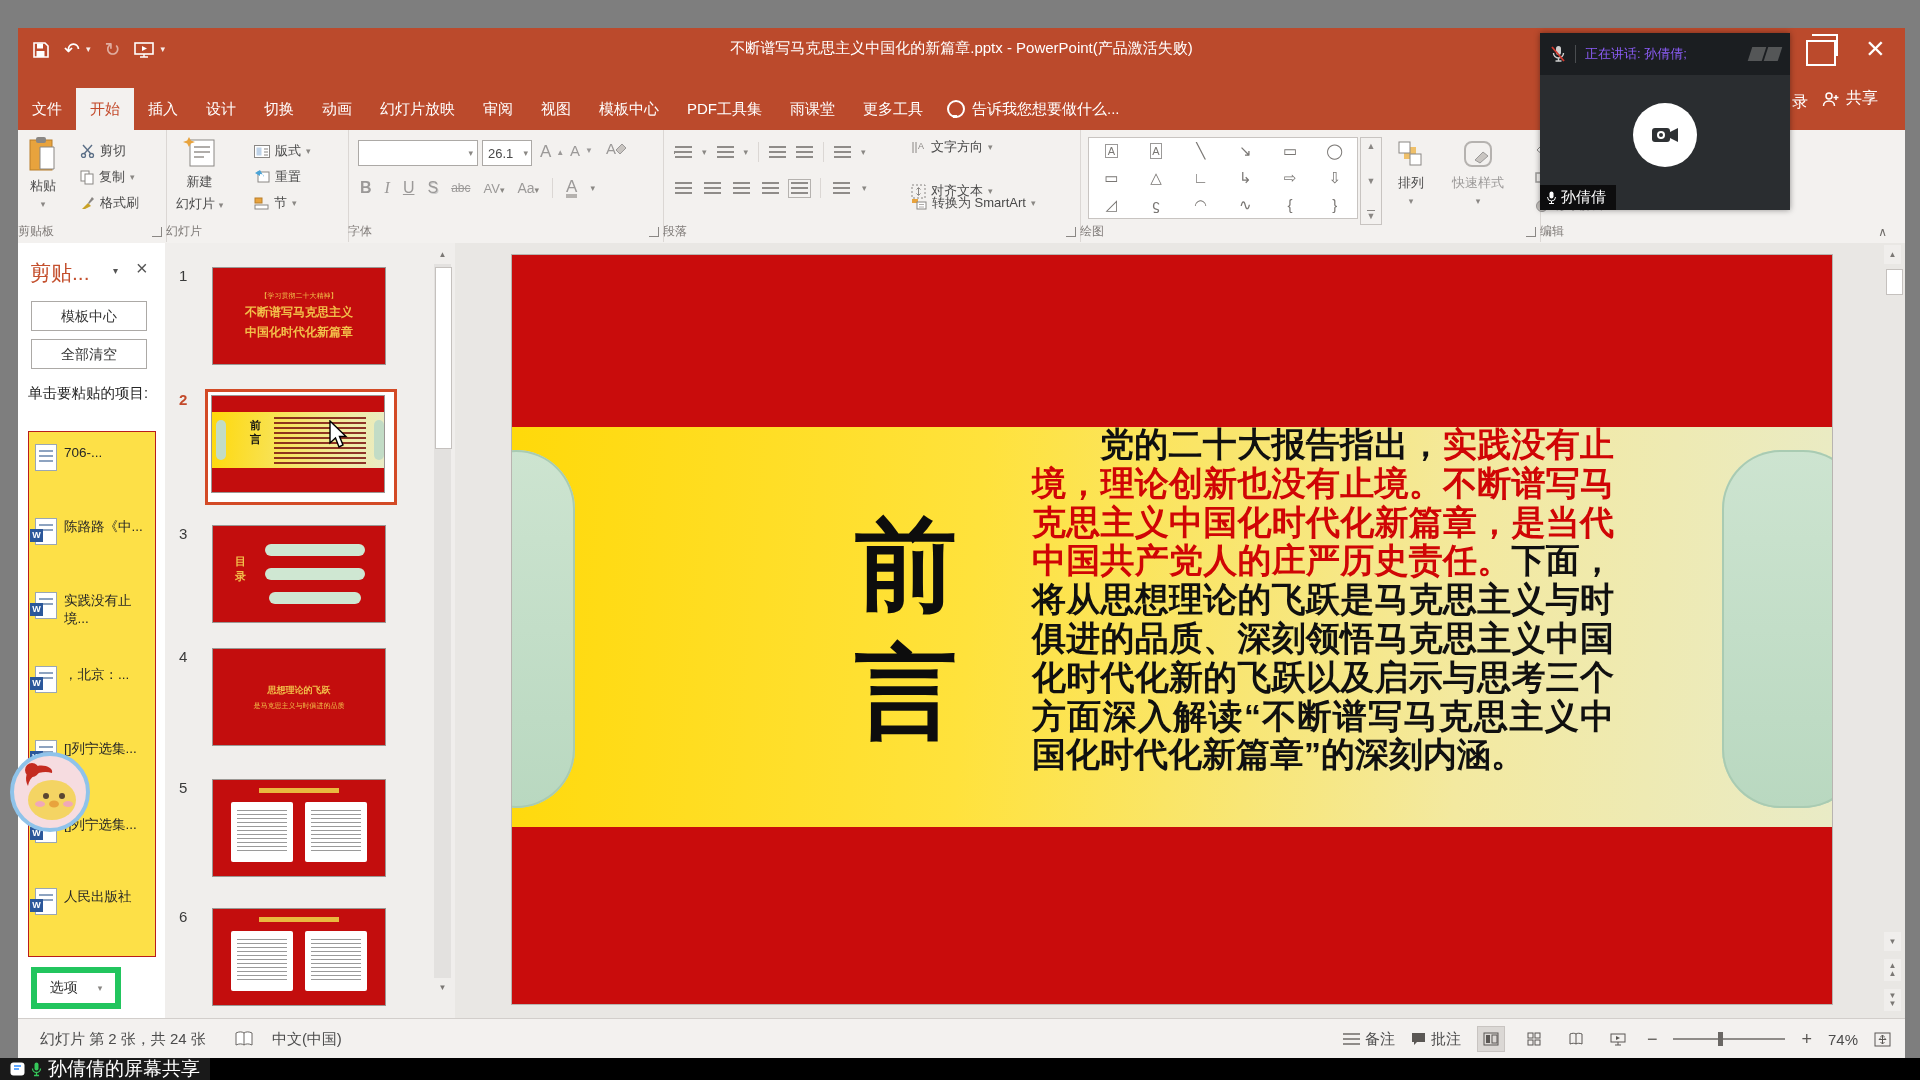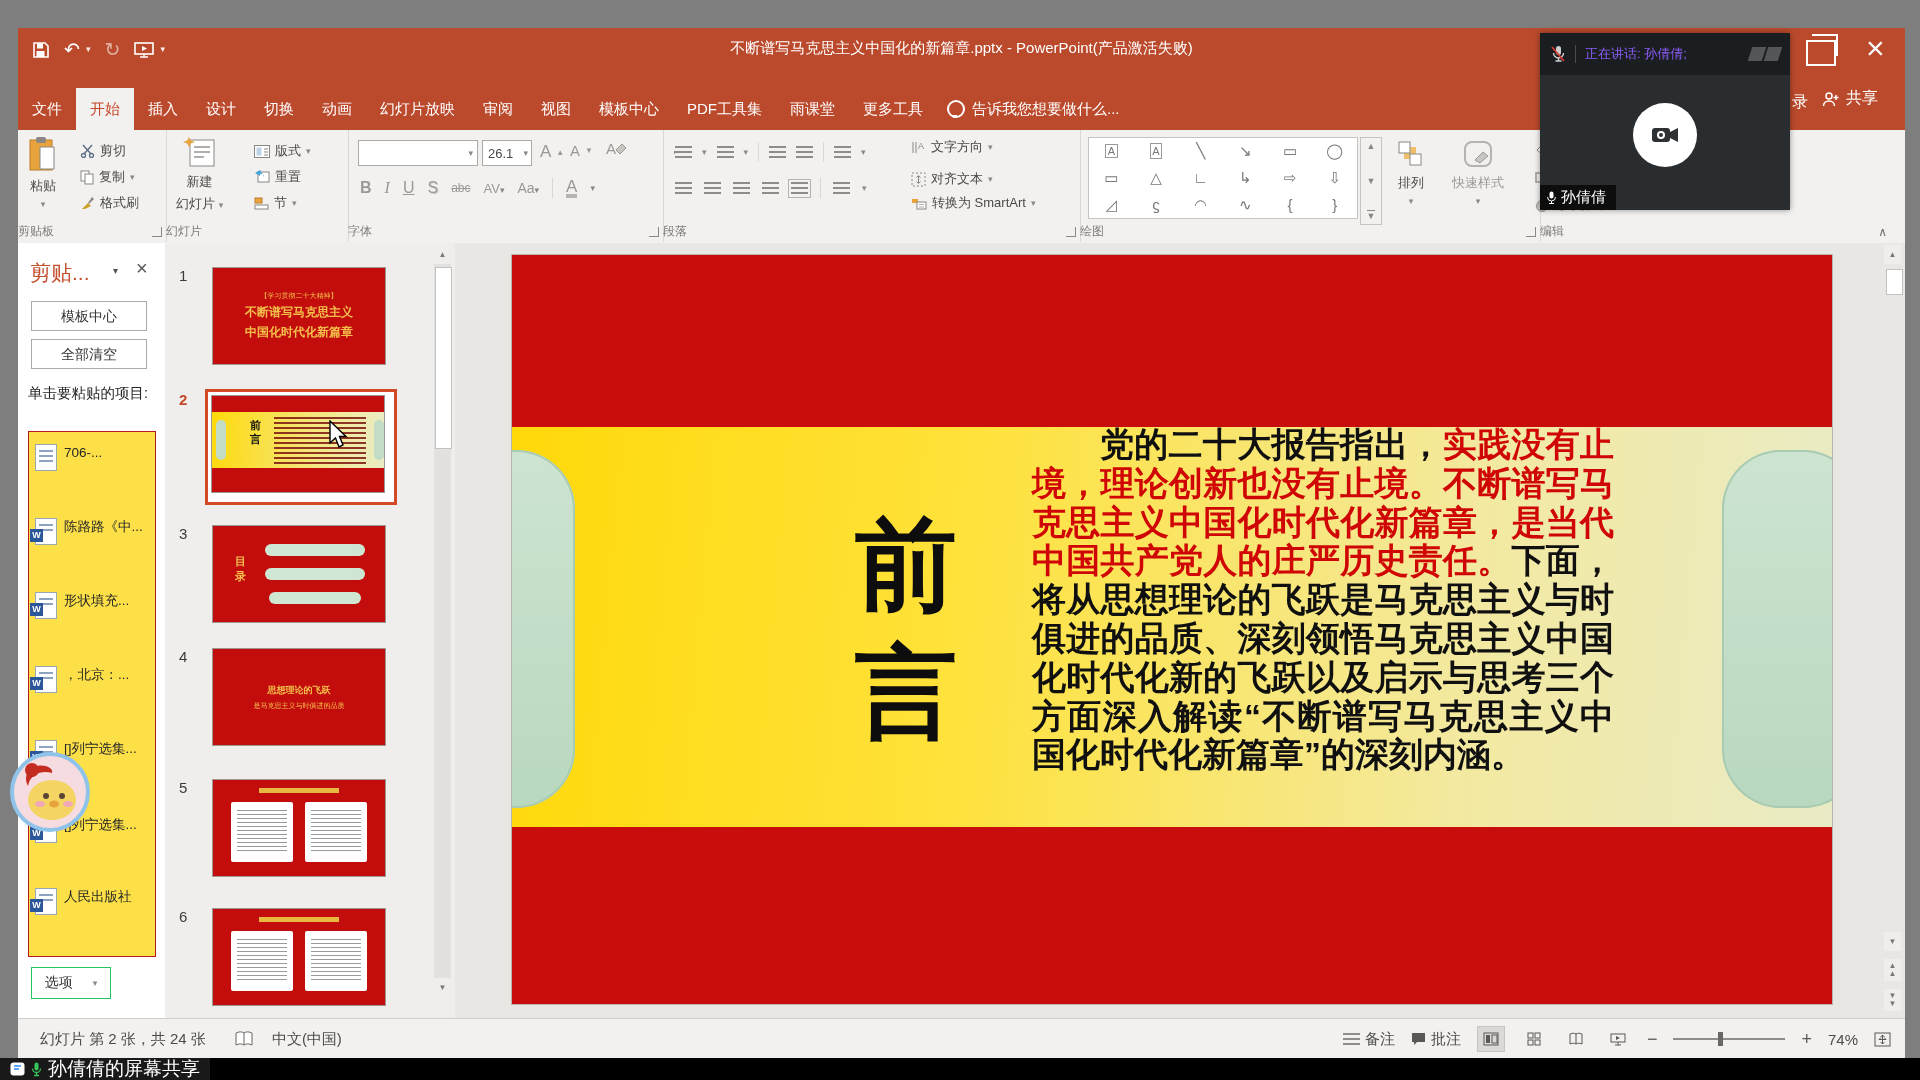--- a/index.html
+++ b/index.html
@@ -41,21 +41,21 @@
   #clip{left:0;top:215px;width:147px;height:775px;background:#fff;border-right:1px solid #C6C2BF;}
   .clip-title{left:12px;top:16px;font-size:21px;color:#C4502E;}
   .clip-btn{position:absolute;left:13px;width:114px;height:28px;background:#fff;border:1px solid #ACA9A6;font-size:14px;color:#333;text-align:center;line-height:28px;}
   .clip-hint{left:10px;top:140px;width:130px;font-size:14.5px;color:#262626;line-height:20px;}
   .greenpanel{left:10px;top:188px;width:126px;height:524px;background:#fde047;border:1px solid #b91c1c;}
   .clipitem{position:absolute;left:6px;display:flex;gap:7px;width:112px;}
   .clipitem .txt{font-size:13.5px;color:#262626;line-height:18px;}
   .page-ic{width:20px;height:25px;background:#fff;border:1px solid #9aa7b5;position:relative;flex:none;}
   .page-ic i{position:absolute;left:3px;right:3px;height:1.5px;background:#8da3c0;}
   .word-badge{position:absolute;left:-6px;bottom:2px;width:13px;height:13px;background:#2B579A;color:#fff;font-size:9px;line-height:13px;text-align:center;font-weight:bold;}
-  .optbtn{left:13px;top:724px;width:78px;height:30px;border:1px solid #22c55e;background:#fff;font-size:14px;color:#333;display:flex;align-items:center;justify-content:center;gap:20px;}
+  .optbtn{left:13px;top:724px;width:78px;height:30px;border:6px solid #22c55e;background:#fff;font-size:14px;color:#333;display:flex;align-items:center;justify-content:center;gap:20px;}
   
   #thumbs{left:147px;top:215px;width:290px;height:775px;background:#F0EEEC;border-right:1px solid #C9C5C2;}
   .tnum{position:absolute;left:14px;font-size:15px;color:#3a3a3a;}
   .thumb{position:absolute;left:47px;width:172px;height:96px;background:#C30D0D;border:1px solid #9b9794;overflow:hidden;}
   .thumb-sel-wrap{position:absolute;left:40px;width:186px;height:110px;border:3px solid #D34A26;background:#fff;}
   .thumb-sel-wrap .thumb{left:3px;top:3px;}
   .goldline{color:#F2C04A;text-align:center;}
   .tscroll{position:absolute;right:4px;top:2px;width:17px;height:752px;background:#E3E1DF;}
   .sbtn{width:17px;height:19px;background:#F0EEEC;color:#7a7774;font-size:8px;text-align:center;line-height:19px;}
   .sthumb{position:absolute;left:1px;width:15px;background:#fff;border:1px solid #c5c1be;}
@@ -273,21 +273,21 @@
           <span class="dd">▾</span>
       </div>
       <div class="rowbtn" style="left:248px;top:8px;">
         <svg width="15" height="15" viewBox="0 0 15 15">
             <path d="M2 2v11M5 2v11" stroke="#8a8784"></path>
             <text x="7" y="9" font-size="9" fill="#8a8784" font-family="Liberation Sans">A</text>
           </svg>
         <span class="rtxt">文字方向</span>
           <span class="dd">▾</span>
       </div>
-      <div class="rowbtn" style="left:248px;top:40px;">
+      <div class="rowbtn" style="left:248px;top:52px;">
         <svg width="15" height="15" viewBox="0 0 15 15">
             <rect x="1" y="1" width="13" height="13" fill="none" stroke="#8a8784" stroke-dasharray="2 2"></rect>
             <path d="M7.5 4v7M5.5 5.5l2-2 2 2M5.5 9.5l2 2 2-2" stroke="#8a8784" fill="none"></path>
           </svg>
         <span class="rtxt">对齐文本</span>
           <span class="dd">▾</span>
       </div>
       <div class="rowbtn" style="left:248px;top:64px;">
         <svg width="16" height="14" viewBox="0 0 16 14">
             <path d="M1 3h6v4H1z" fill="#E8A33D"></path>
@@ -404,21 +404,21 @@
             <span class="word-badge">W</span>
           </span>
         <span class="txt">陈路路《中...</span>
       </div>
       <div class="clipitem" style="top:160px;">
         <span class="page-ic">
             <i style="top:5px;"></i>
             <i style="top:10px;"></i>
             <span class="word-badge">W</span>
           </span>
-        <span class="txt">形状填充...</span>
+        <span class="txt">实践没有止境...</span>
       </div>
       <div class="clipitem" style="top:234px;">
         <span class="page-ic">
             <i style="top:5px;"></i>
             <i style="top:10px;"></i>
             <span class="word-badge">W</span>
           </span>
         <span class="txt">，北京：...</span>
       </div>
       <div class="clipitem" style="top:308px;">

